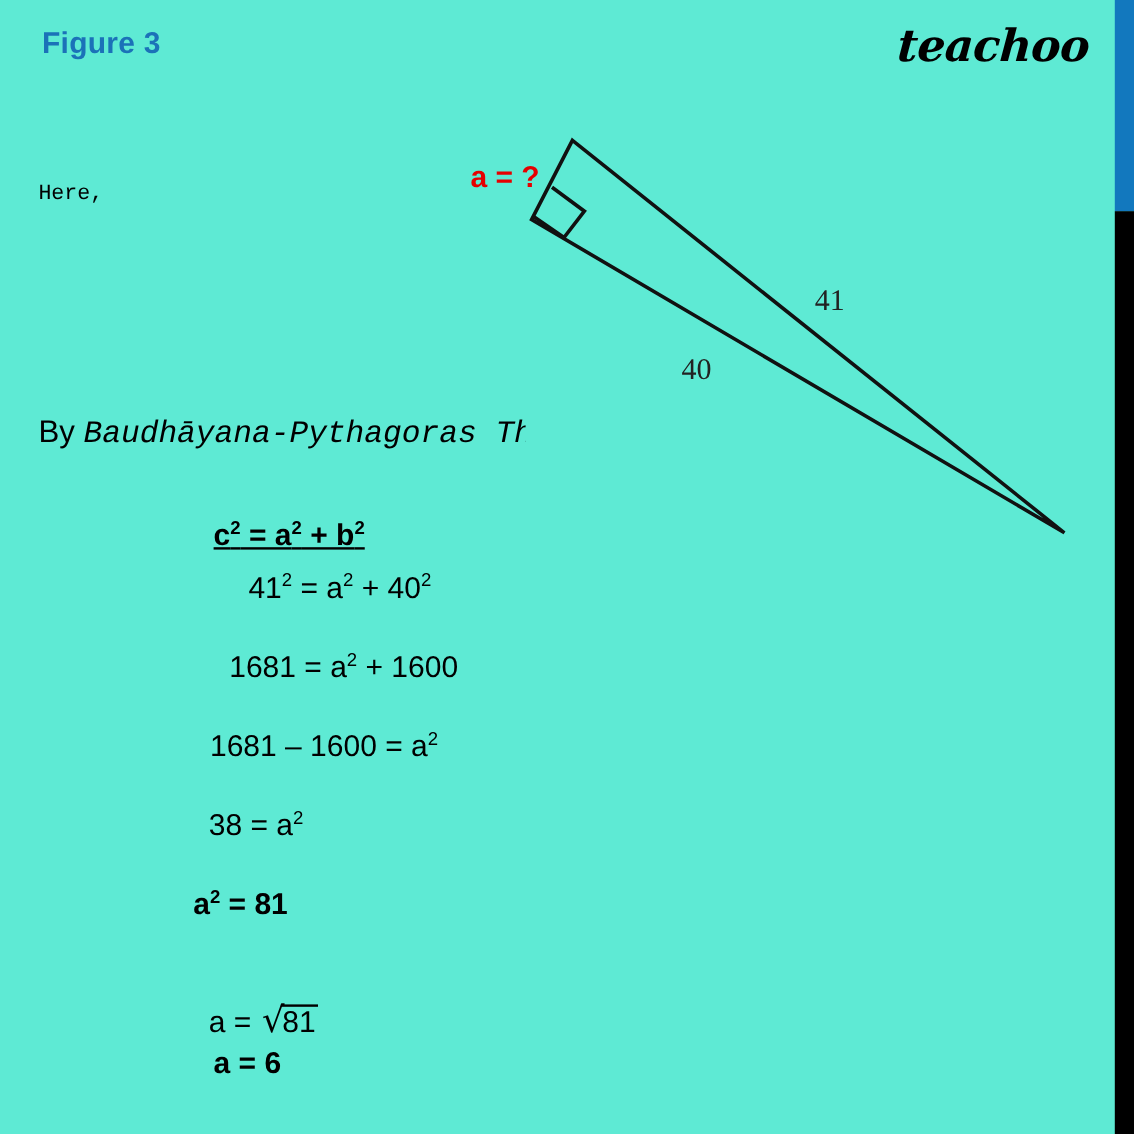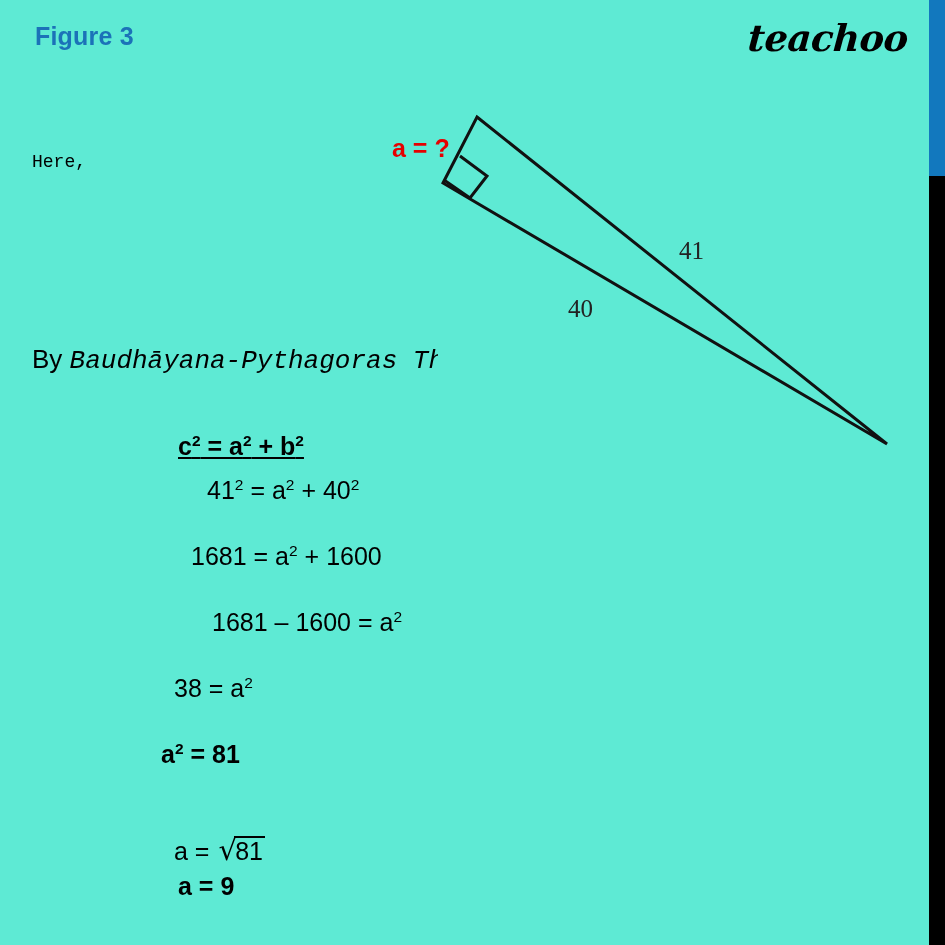--- a/index.html
+++ b/index.html
@@ -109,21 +109,21 @@
   .eq sup {
     font-size: 0.62em;
     vertical-align: super;
     line-height: 0;
   }
   .eq.b { font-weight: bold; }
 
   .eq1 { left: 178px; top: 434px; text-decoration: underline; }
   .eq2 { left: 180px; top: 478px; margin-left: 27px; }
   .eq3 { left: 191px; top: 544px; }
-  .eq4 { left: 175px; top: 610px; margin-left: 37px; }
+  .eq4 { left: 175px; top: 610px; }
   .eq5 { left: 174px; top: 676px; }
   .eq6 { left: 161px; top: 742px; }
   .eq7 { left: 174px; top: 808px; margin-top: 28px; }
   .eq8 { left: 178px; top: 874px; }
 
   
   .sqrt {
     display: inline-block;
     position: relative;
     padding-left: 2px;
@@ -192,21 +192,21 @@
   <div class="eq eq3"><span>1681 = a</span><sup>2</sup><span> + 1600</span></div>
 
   <div class="eq eq4"><span>1681 – 1600 = a</span><sup>2</sup></div>
 
   <div class="eq eq5"><span>38 = a</span><sup>2</sup></div>
 
   <div class="eq eq6 b"><span>a</span><sup>2</sup><span> = 81</span></div>
 
   <div class="eq eq7"><span>a  = </span><span class="sqrt"><span class="radical">√</span><span class="radicand">81</span></span></div>
 
-  <div class="eq eq8 b"><span>a  = 9</span></div>
+  <div class="eq eq8 b"><span>a  = 6</span></div>
 
   <svg class="diagram" viewBox="0 0 945 945" xmlns="http://www.w3.org/2000/svg">
     <polygon points="477,117 887,444 443,183" fill="none" stroke="#111111" stroke-width="3" stroke-linejoin="miter"></polygon>
     <polyline points="460,156 487,176 470,198 444,180" fill="none" stroke="#111111" stroke-width="3" stroke-linejoin="miter"></polyline>
   </svg>
 
   <div class="side-label label-41">41</div>
   <div class="side-label label-40">40</div>
   <div class="label-unknown">a = ?</div>
 

